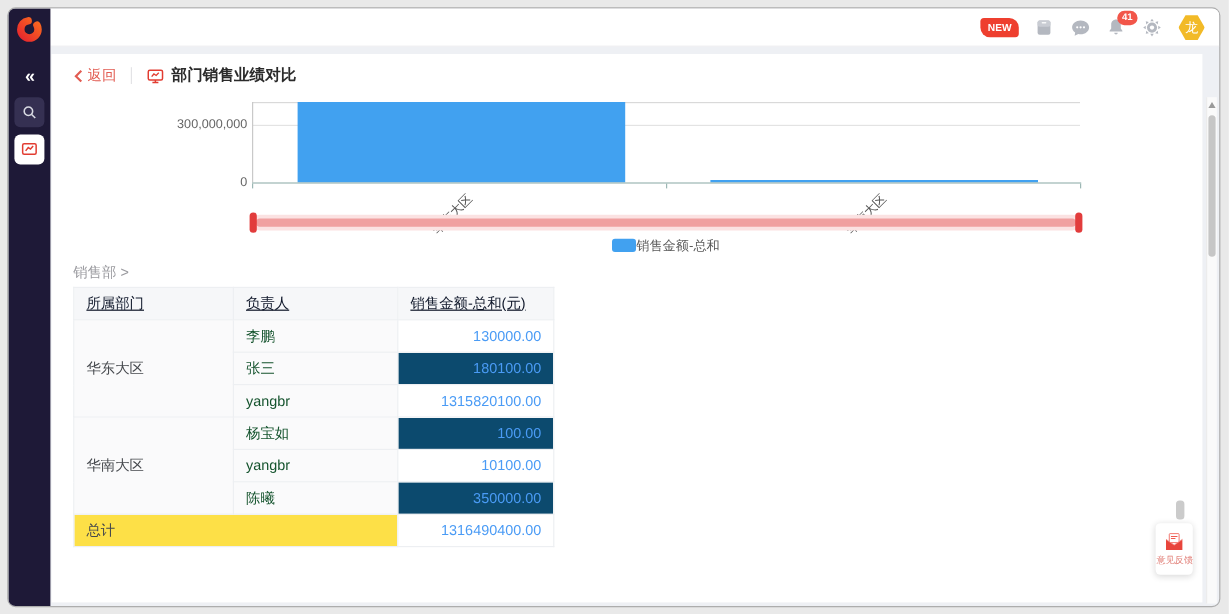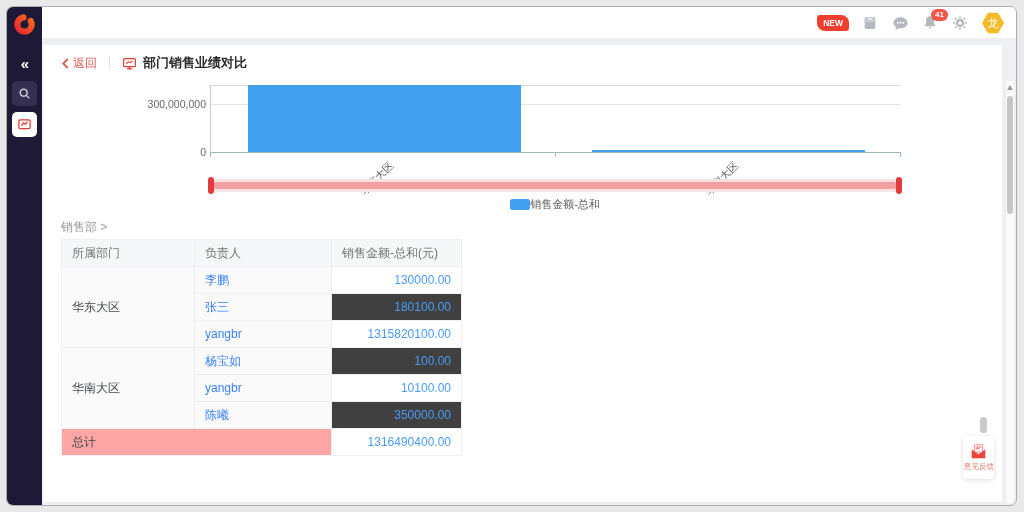--- a/index.html
+++ b/index.html
@@ -84,26 +84,26 @@
 
   
   .breadcrumb { position:absolute; left:18px; top:174px; font-size:12px; color:#9a9a9f;
     cursor:pointer; }
   .dept-table { position:absolute; left:18px; top:194px; width:400px;
     border-collapse:collapse; table-layout:fixed; font-size:12px; }
   .dept-table col.c1 { width:133px; } .dept-table col.c2 { width:137px; }
   .dept-table col.c3 { width:130px; }
   .dept-table th, .dept-table td { border:1px solid #edeff2; height:27px;
     padding:0 10px; font-weight:normal; text-align:left; overflow:hidden; }
-  .dept-table th { background:#f6f7f9; color:#737373; }
+  .dept-table th { background:#f6f7f9; color:#0f172a;text-decoration:underline; }
   .cell-dept { background:#fafafb; color:#45484d; }
-  .cell-name { background:#fafafb; color:#3b82f6; }
+  .cell-name { background:#fafafb; color:#14532d; }
   .cell-val { color:#4a9bf5; text-align:right !important; cursor:pointer; }
-  .v-white { background:#ffffff; } .v-gray { background:#404040; }
-  .cell-total { background:#fca5a5; color:#45484d; }
+  .v-white { background:#ffffff; } .v-gray { background:#0c4a6e; }
+  .cell-total { background:#fde047; color:#45484d; }
 
   
   .feedback { position:absolute; right:22px; bottom:26px; width:31px; height:43px;
     background:#fff; border-radius:4px; box-shadow:0 1px 5px rgba(0,0,0,0.14);
     display:flex; flex-direction:column; align-items:center; justify-content:center;
     gap:2px; cursor:pointer; z-index:6; }
   .feedback-label { font-size:8px; color:#e07b73; transform:scale(0.95); white-space:nowrap; }
   .mini-thumb { position:absolute; right:29px; bottom:72px; width:7px; height:16px;
     background:#cbcbcb; border-radius:3px; z-index:6; cursor:pointer; }
   .scrollbar { position:absolute; right:2px; top:74px; bottom:2px; width:9px;

